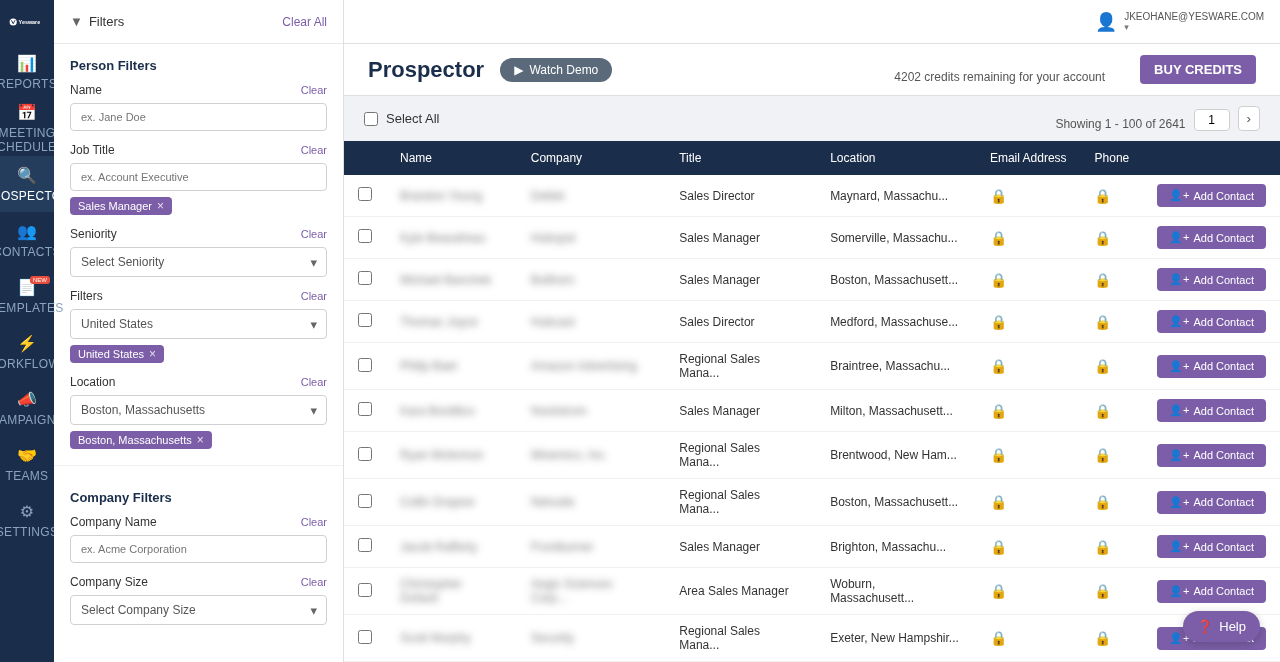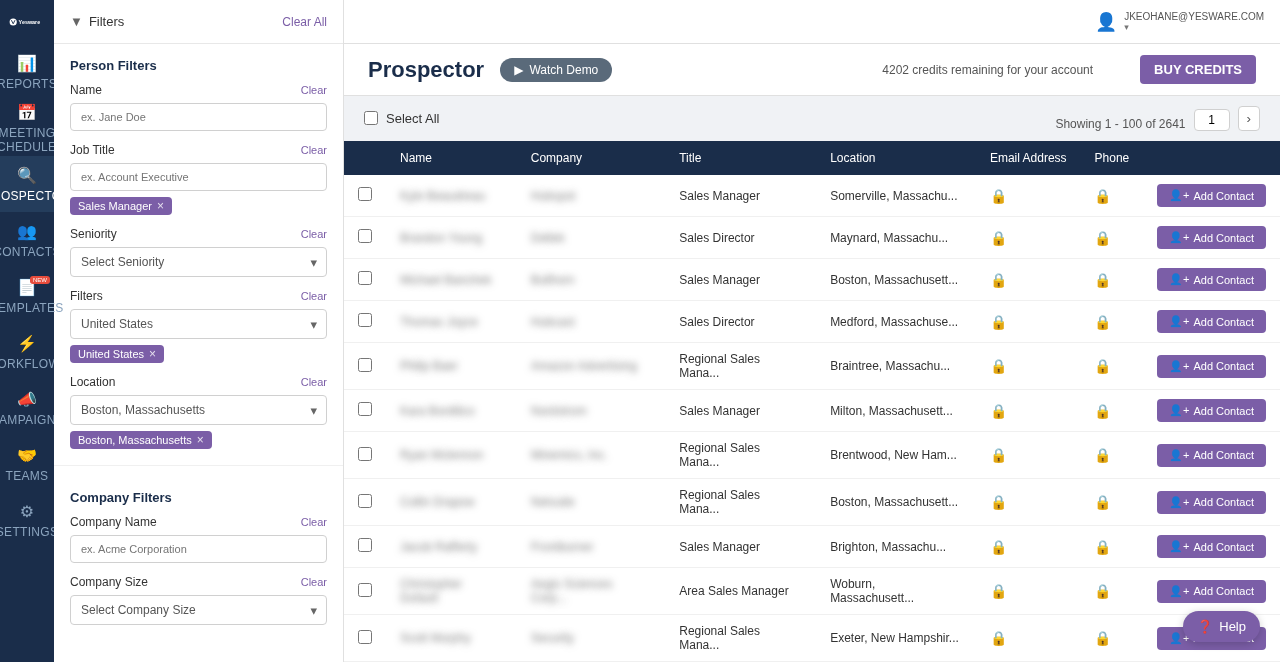--- a/index.html
+++ b/index.html
@@ -182,22 +182,21 @@
       background: #5a6a7a;
       color: #fff;
       border: none;
       border-radius: 20px;
       padding: 5px 14px;
       font-size: 12px;
       cursor: pointer;
     }
     .top-bar-right {
       display: flex;
-      align-items: center;
-      gap: 12px;
+      align-items: flex-end;
       font-size: 12px;
       color: #555;
     }
     .buy-credits-btn {
       background: #7b5ea7;
       color: #fff;
       border: none;
       border-radius: 4px;
       padding: 7px 14px;
       font-size: 13px;
@@ -215,21 +214,21 @@
     }
     .table-controls {
       background: #f0f2f5;
       padding: 10px 20px;
       display: flex;
       align-items: center;
       justify-content: space-between;
     }
     .select-all-row {
       display: flex;
-      align-items: flex-start;
+      align-items: flex-end;
       gap: 8px;
       font-size: 13px;
       color: #333;
     }
     .pagination-info {
       display: flex;
       align-items: flex-end;
       gap: 8px;
       font-size: 12px;
       color: #555;
@@ -571,36 +570,36 @@
           <th>Title</th>
           <th>Location</th>
           <th>Email Address</th>
           <th>Phone</th>
           <th></th>
         </tr>
       </thead>
       <tbody id="table-body">
       <tr>
       <td class="checkbox-cell"><input type="checkbox" style=""></td>
+      <td><span class="blurred-text">Brandon Young</span></td>
+      <td><span class="blurred-text">Deltek</span></td>
+      <td>Sales Director</td>
+      <td>Maynard, Massachu...</td>
+      <td><span class="lock-icon">🔒</span></td>
+      <td><span class="lock-icon">🔒</span></td>
+      <td>
+              <button class="add-contact-btn"><span>👤+</span> Add Contact</button>
+            </td>
+    </tr>
+          <tr>
+      <td class="checkbox-cell"><input type="checkbox" style=""></td>
       <td><span class="blurred-text">Kyle Beaudreau</span></td>
       <td><span class="blurred-text">Hubspot</span></td>
       <td>Sales Manager</td>
       <td>Somerville, Massachu...</td>
-      <td><span class="lock-icon">🔒</span></td>
-      <td><span class="lock-icon">🔒</span></td>
-      <td>
-              <button class="add-contact-btn"><span>👤+</span> Add Contact</button>
-            </td>
-    </tr>
-          <tr>
-      <td class="checkbox-cell"><input type="checkbox" style=""></td>
-      <td><span class="blurred-text">Brandon Young</span></td>
-      <td><span class="blurred-text">Deltek</span></td>
-      <td>Sales Director</td>
-      <td>Maynard, Massachu...</td>
       <td><span class="lock-icon">🔒</span></td>
       <td><span class="lock-icon">🔒</span></td>
       <td>
               <button class="add-contact-btn"><span>👤+</span> Add Contact</button>
             </td>
     </tr>
           <tr>
       <td class="checkbox-cell"><input type="checkbox" style=""></td>
       <td><span class="blurred-text">Michael Banchek</span></td>
       <td><span class="blurred-text">Bullhorn</span></td>

